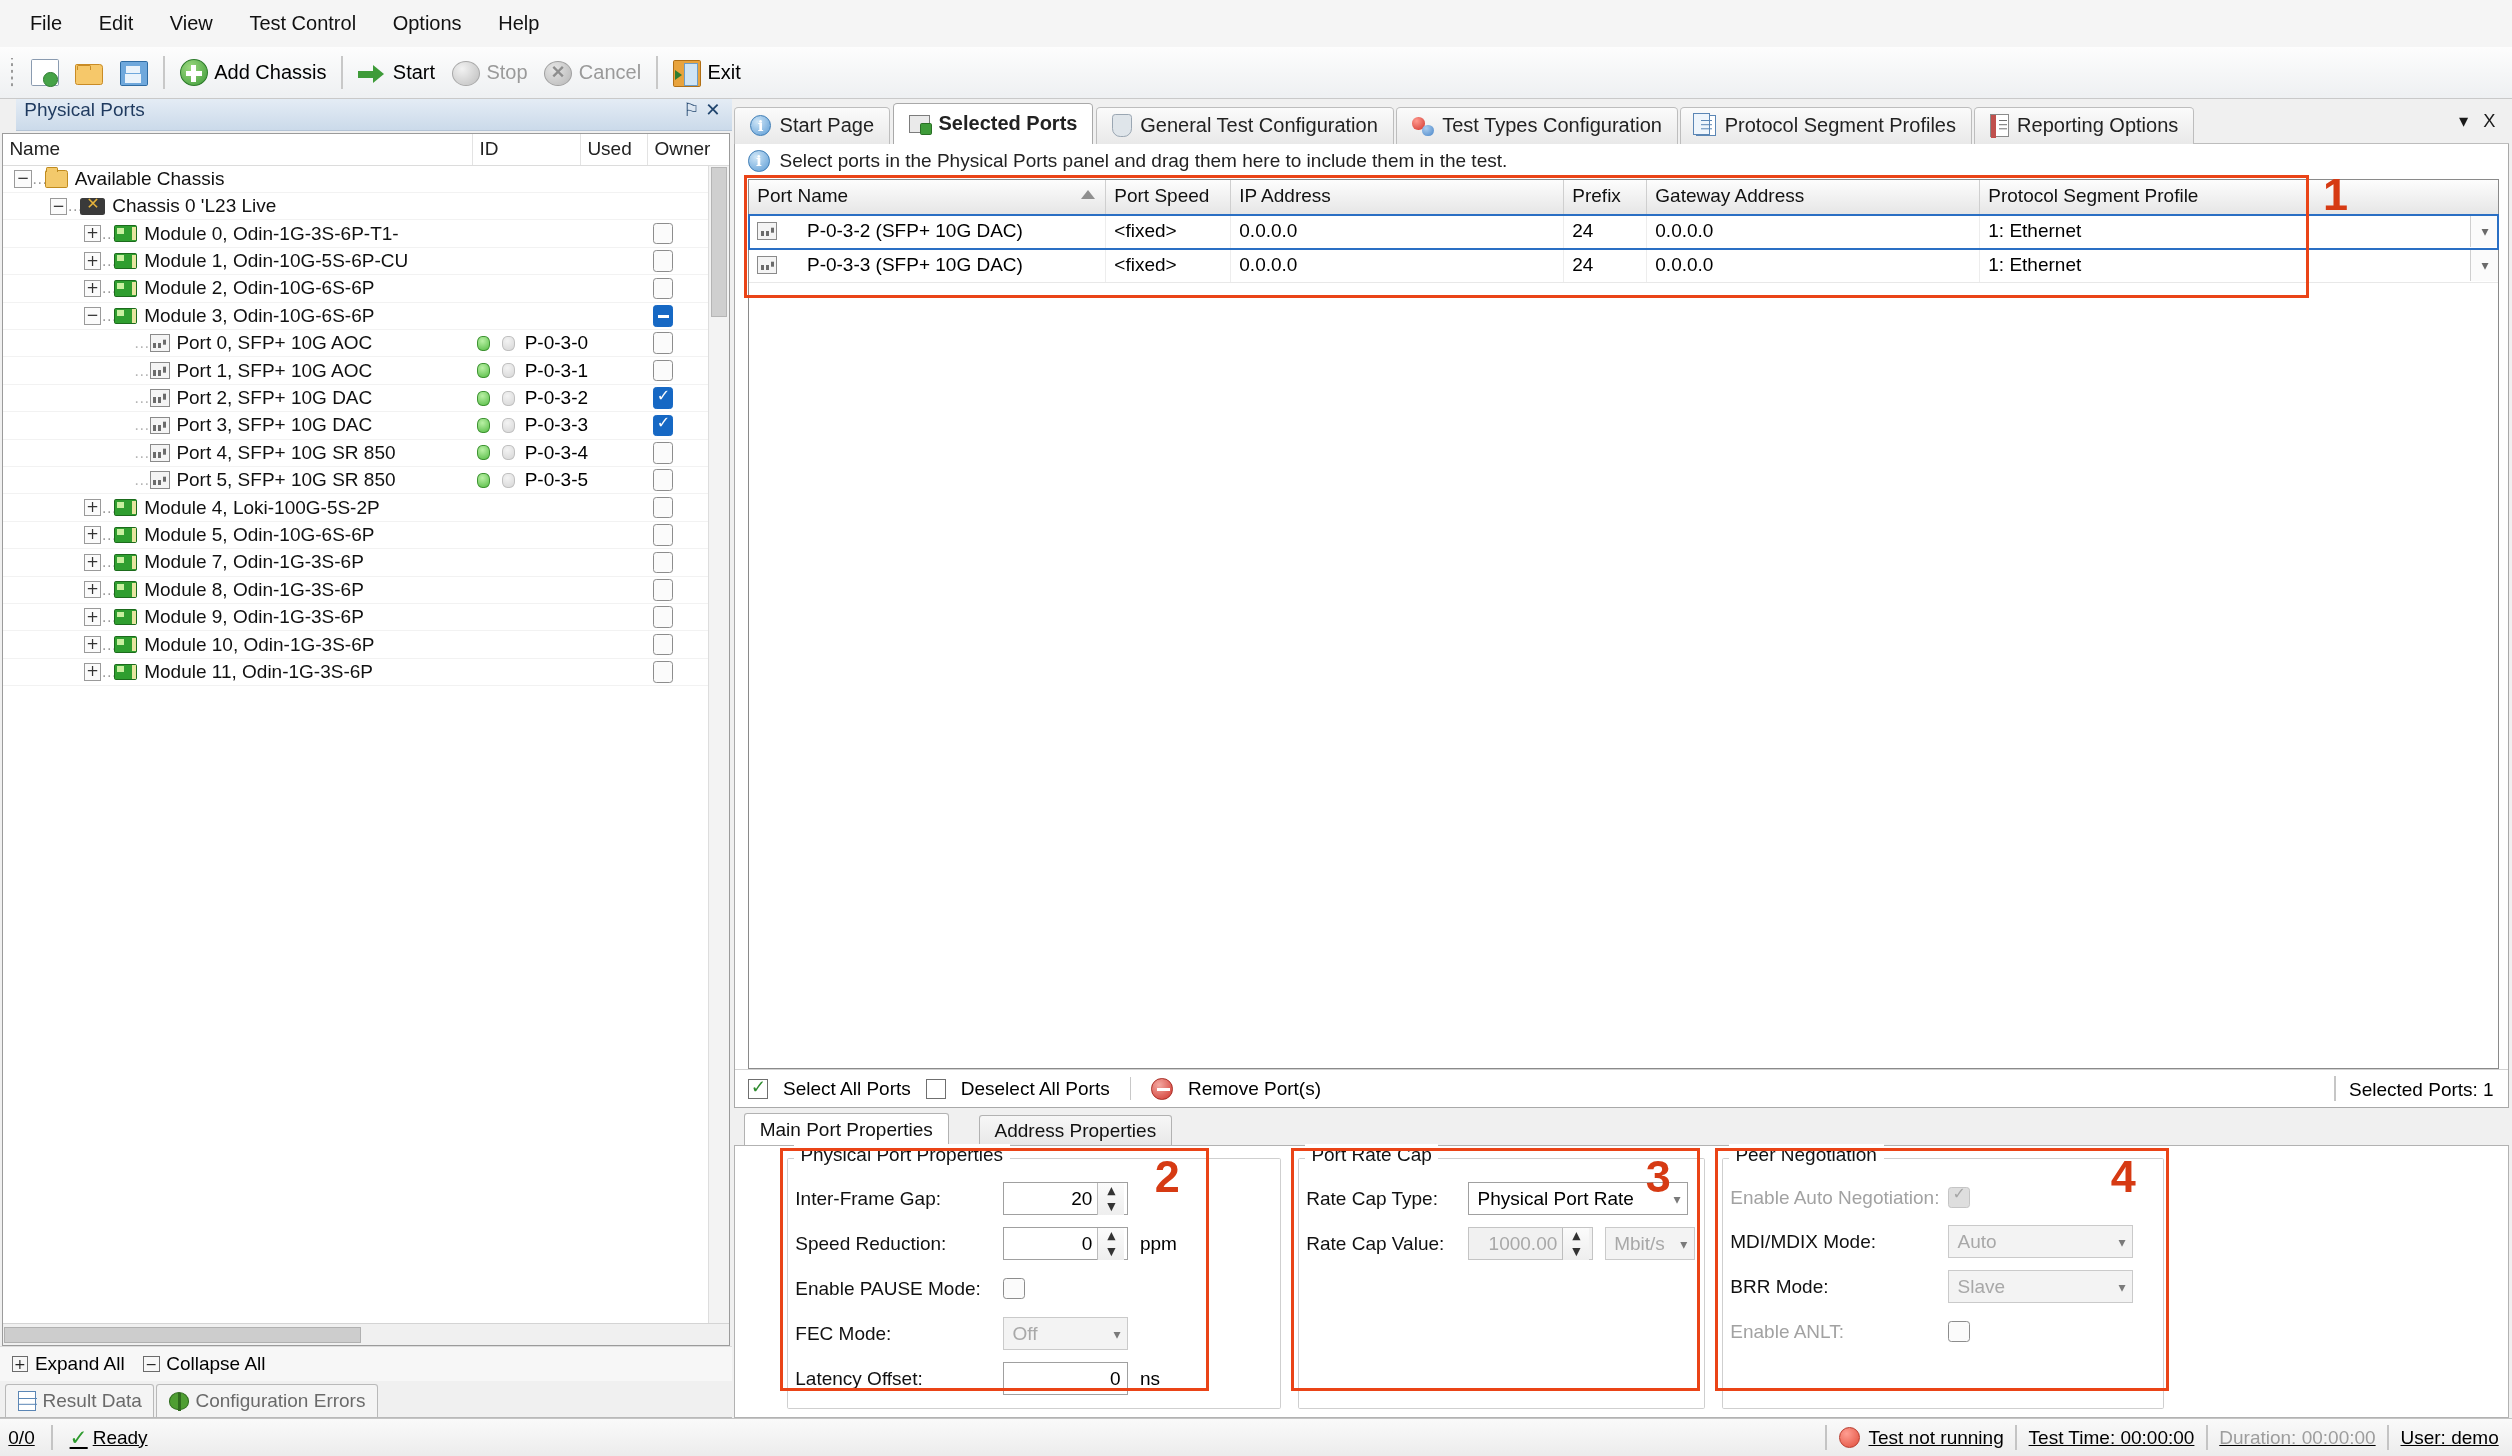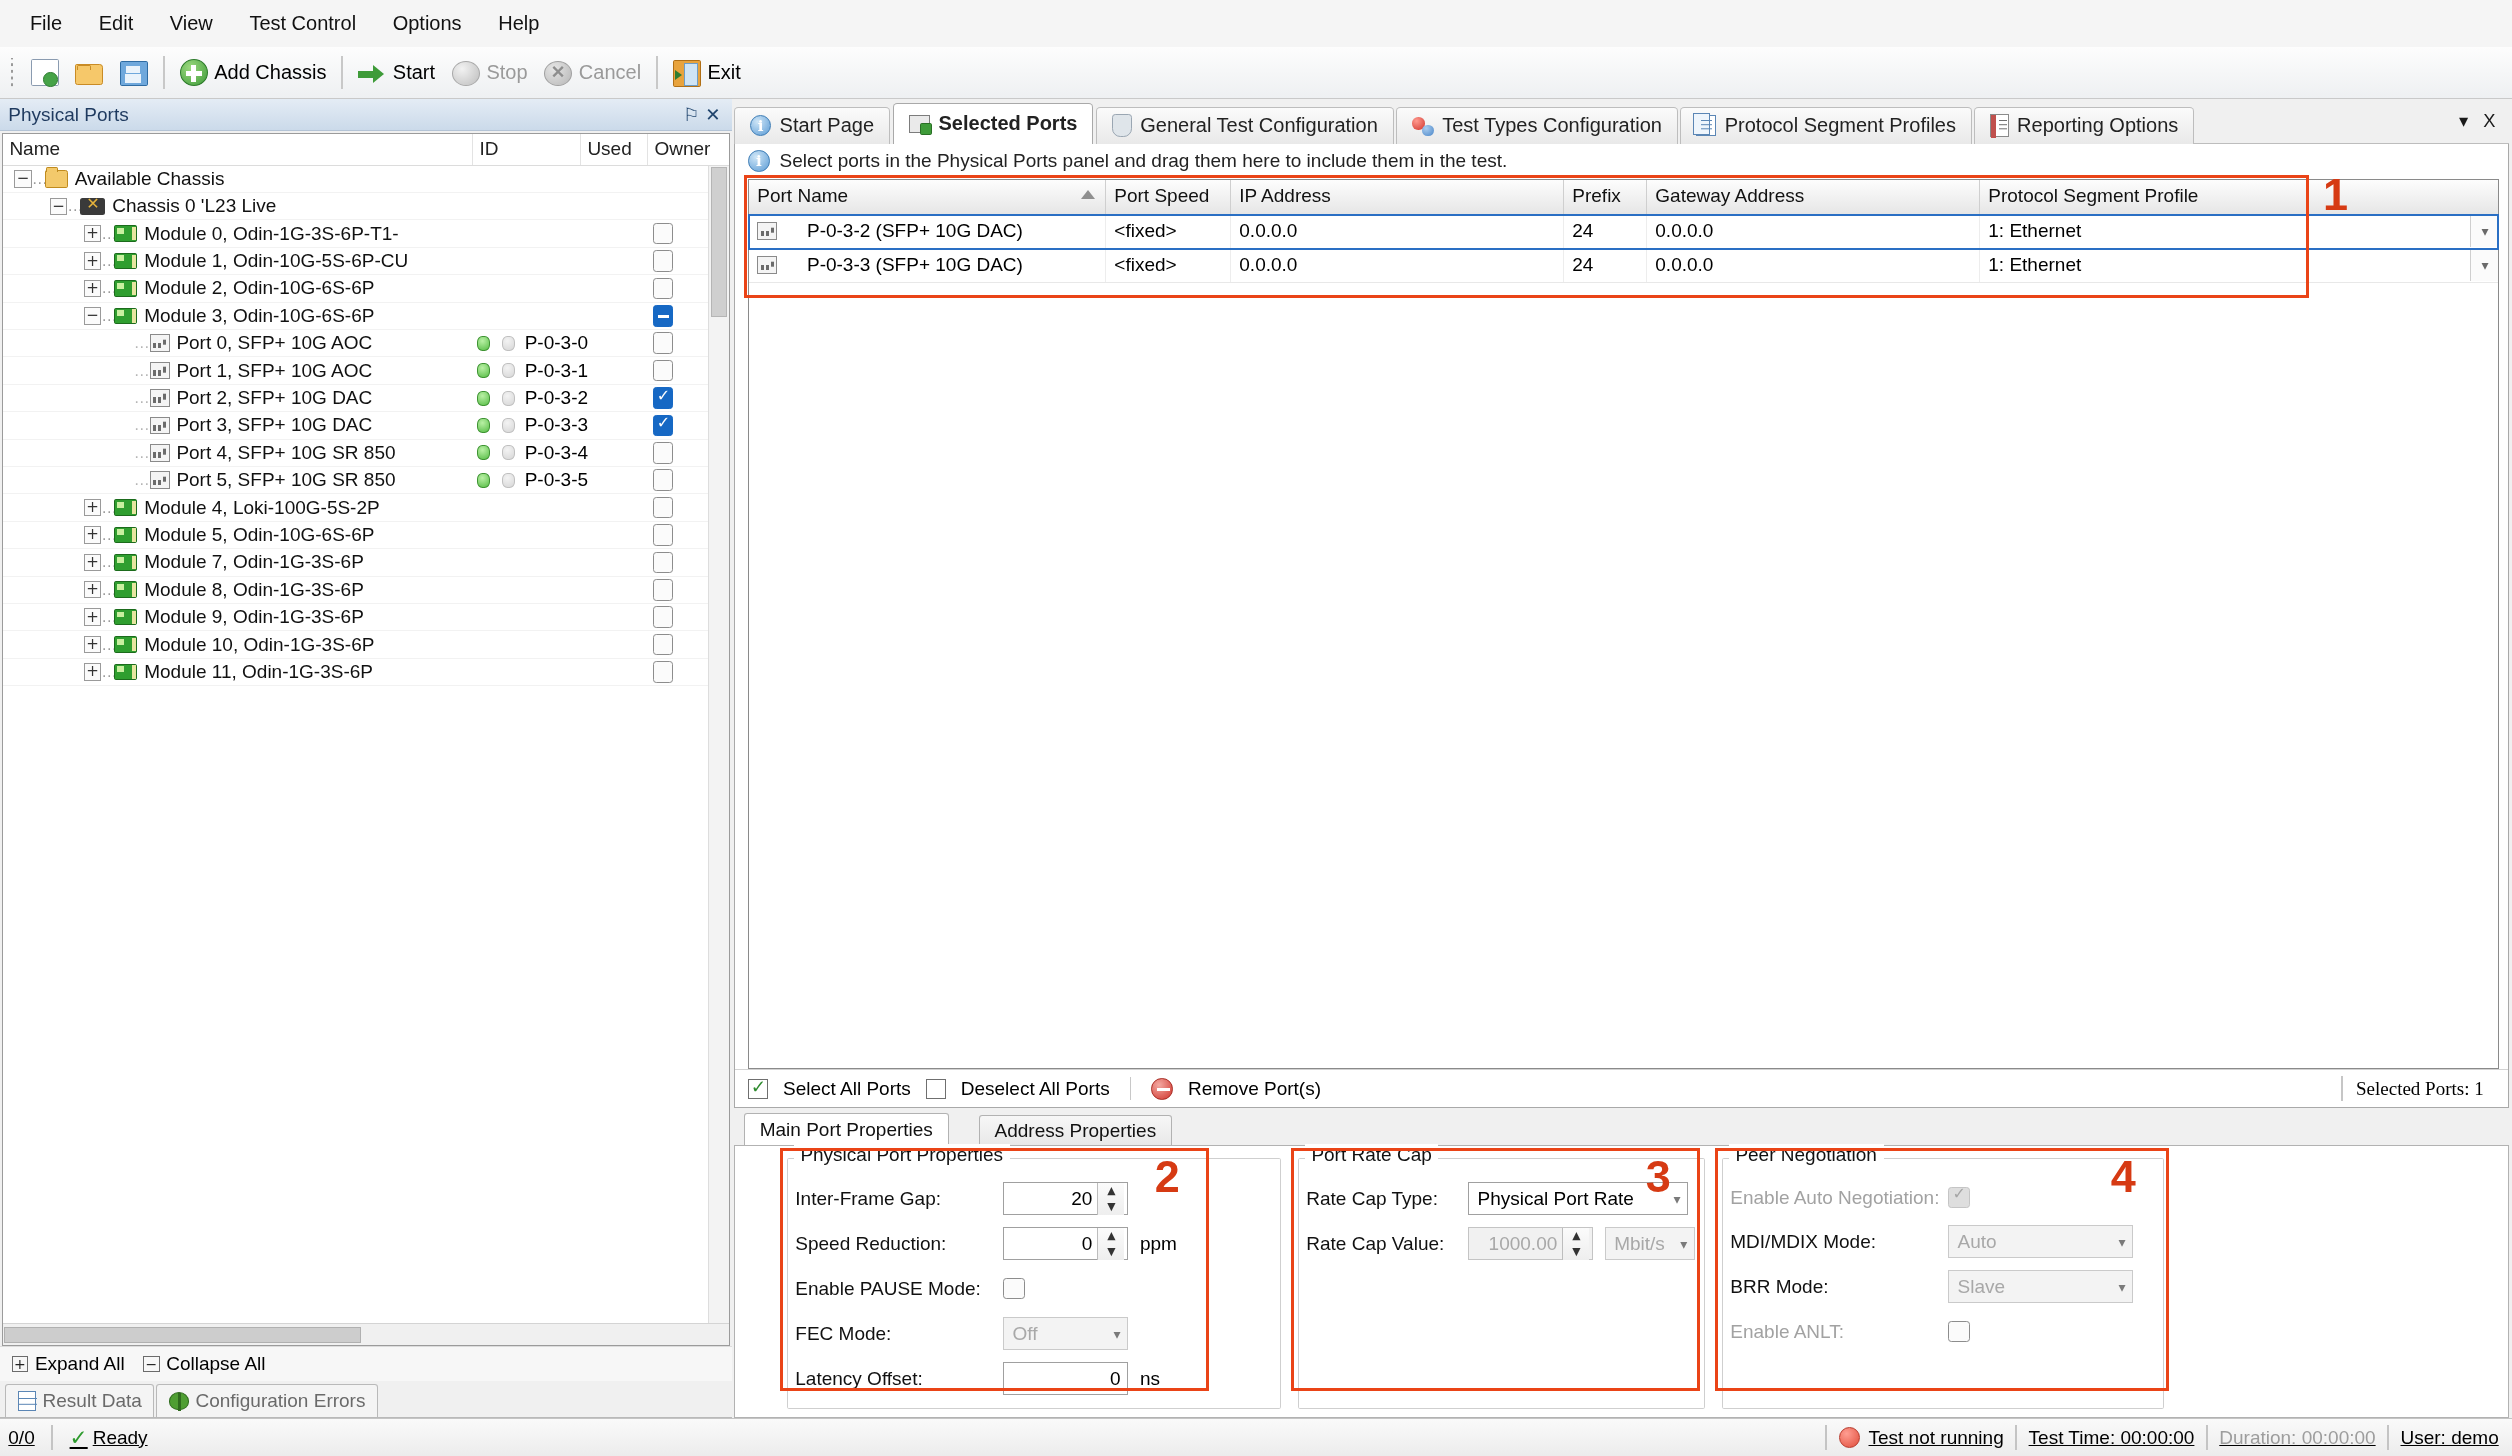--- a/index.html
+++ b/index.html
@@ -57,24 +57,24 @@
   .ic-exit { width:25px;height:27px;margin-top:1.7px;background:#e8a33d;border:1.7px solid #b06f16;border-radius:1.7px;}
   .ic-exit:before{content:"";position:absolute;right:1.7px;top:1.7px;width:11.6px;height:21.6px;background:#cfe4f5;border:0.8px solid #6e9cc4;}
   .ic-exit:after{content:"";position:absolute;left:1.7px;top:9.1px;border-left:7.5px solid #2e7d31;border-top:5.8px solid transparent;border-bottom:5.8px solid transparent;}
 
   
   .main { flex: 1 1 auto; display: flex; min-height: 0; }
 
   
   .leftdock { width: 732px; flex: 0 0 732px; display: flex; flex-direction: column; background: #f0f0f0; }
   .dock-title {
-    height: 32px; display: flex; align-items: center;
+    height: 32px; display: flex; align-items: flex-start;
     background: linear-gradient(to bottom,#e4ecf5,#cbdaea);
     border-bottom: 0.8px solid #b4c4d6;
-    padding: 0 8.3px; font-size: 19px; color: #1f3a5f; flex: 0 0 32px;
+    padding: 0 8.3px; font-size: 19px; color: #1f3a5f; flex: 0 0 32px; margin-left: 16px;
   }
   .dock-title .t { flex: 1; }
   .dock-title .pin, .dock-title .cls { width: 21.6px; text-align: center; font-size: 18.3px; color: #21456e; cursor: default; }
   .tree-wrap { flex: 1 1 auto; background: #fff; border: 0.8px solid #9b9b9b; margin: 1.7px 1.7px 0 1.7px; display: flex; flex-direction: column; min-height: 0; position: relative; }
   .tree-head { display: flex; height: 32px; flex: 0 0 32px; background: #fff; border-bottom: 0.8px solid #dcdcdc; }
   .tree-head div { font-size: 19px; padding: 4.2px 6.7px; border-right: 0.8px solid #e3e3e3; color: #222; }
   .th-name { width: 470px; }
   .th-id   { width: 108px; }
   .th-used { width: 67px; }
   .th-owner{ flex: 1; border-right: none !important; }
@@ -175,21 +175,21 @@
   .grow { display: flex; height: 34px; align-items: stretch; border-bottom: 0.8px solid #e8e8e8; }
   .grow.selected { outline: 2.5px solid #2a6fc4; outline-offset: -1.7px; }
   .grow div { font-size: 19px; padding: 6.7px 8.3px; border-right: 0.8px solid #ededed; display: flex; align-items: center; white-space: nowrap; overflow: hidden; }
   .grow .gh-name { gap: 23px; }
   .psp-cell { flex: 1 1 auto; border-right: none !important; justify-content: space-between !important; padding-right: 0 !important; }
   .drop-btn { width: 28px; height: 31px; background: #fbfbfb; border-left: 0.8px solid #cfcfcf; display: flex; align-items: center; justify-content: center; color: #6a6a6a; font-size: 14px; font-family: "DejaVu Sans", sans-serif; flex: 0 0 28px;}
   .gridfill { flex: 1 1 auto; background: #fff; }
 
   .sel-bar { height: 38px; display: flex; align-items: center; gap: 15px; padding-left: 13.3px; font-size: 19px; flex: 0 0 38px; background:#fff; border-top:0.8px solid #d2d2d2;}
   .sel-bar .vsep { width: 1.7px; height: 23px; background: #c8c8c8; margin: 0 5px; }
-  .sel-bar .right { margin-left: auto; display:flex; align-items:center; padding-right: 24px; font-family: Liberation Serif, serif; }
+  .sel-bar .right { margin-left: auto; display:flex; align-items:flex-end; padding-right: 14px; }
   .sel-bar .right .vsep2 { width:1.7px; height:25px; background:#c6c6c6; margin-right: 13.3px; }
   .cbx-s { width: 20px; height: 20px; border: 0.8px solid #6f6f6f; background: #fff; position: relative; flex:0 0 20px;}
   .cbx-s.checked:after { content: "\2713"; position: absolute; left: 1.7px; top: -4.2px; color: #2e8b2e; font-size: 18.3px; font-family: "DejaVu Sans", sans-serif; font-weight: bold;}
   .ico-remove { width: 21.6px; height: 21.6px; border-radius: 50%; background: radial-gradient(circle at 35% 30%,#f3a9a2,#d0342c); border: 0.8px solid #a82820; position: relative; flex:0 0 21.6px;}
   .ico-remove:after { content:""; position:absolute; left:4.2px; top:9.1px; width:13.3px; height:3.3px; background:#fff; }
 
   
   .props { flex: 0 0 308px; display: flex; flex-direction: column; background: #f0f0f0; margin-top: 1.7px; }
   .ptabs { height: 35px; display: flex; align-items: flex-end; padding-left: 10px; flex: 0 0 35px; gap: 28px; }
   .ptab { height: 32px; padding: 0 15px; display: flex; align-items: center; font-size: 19px;

